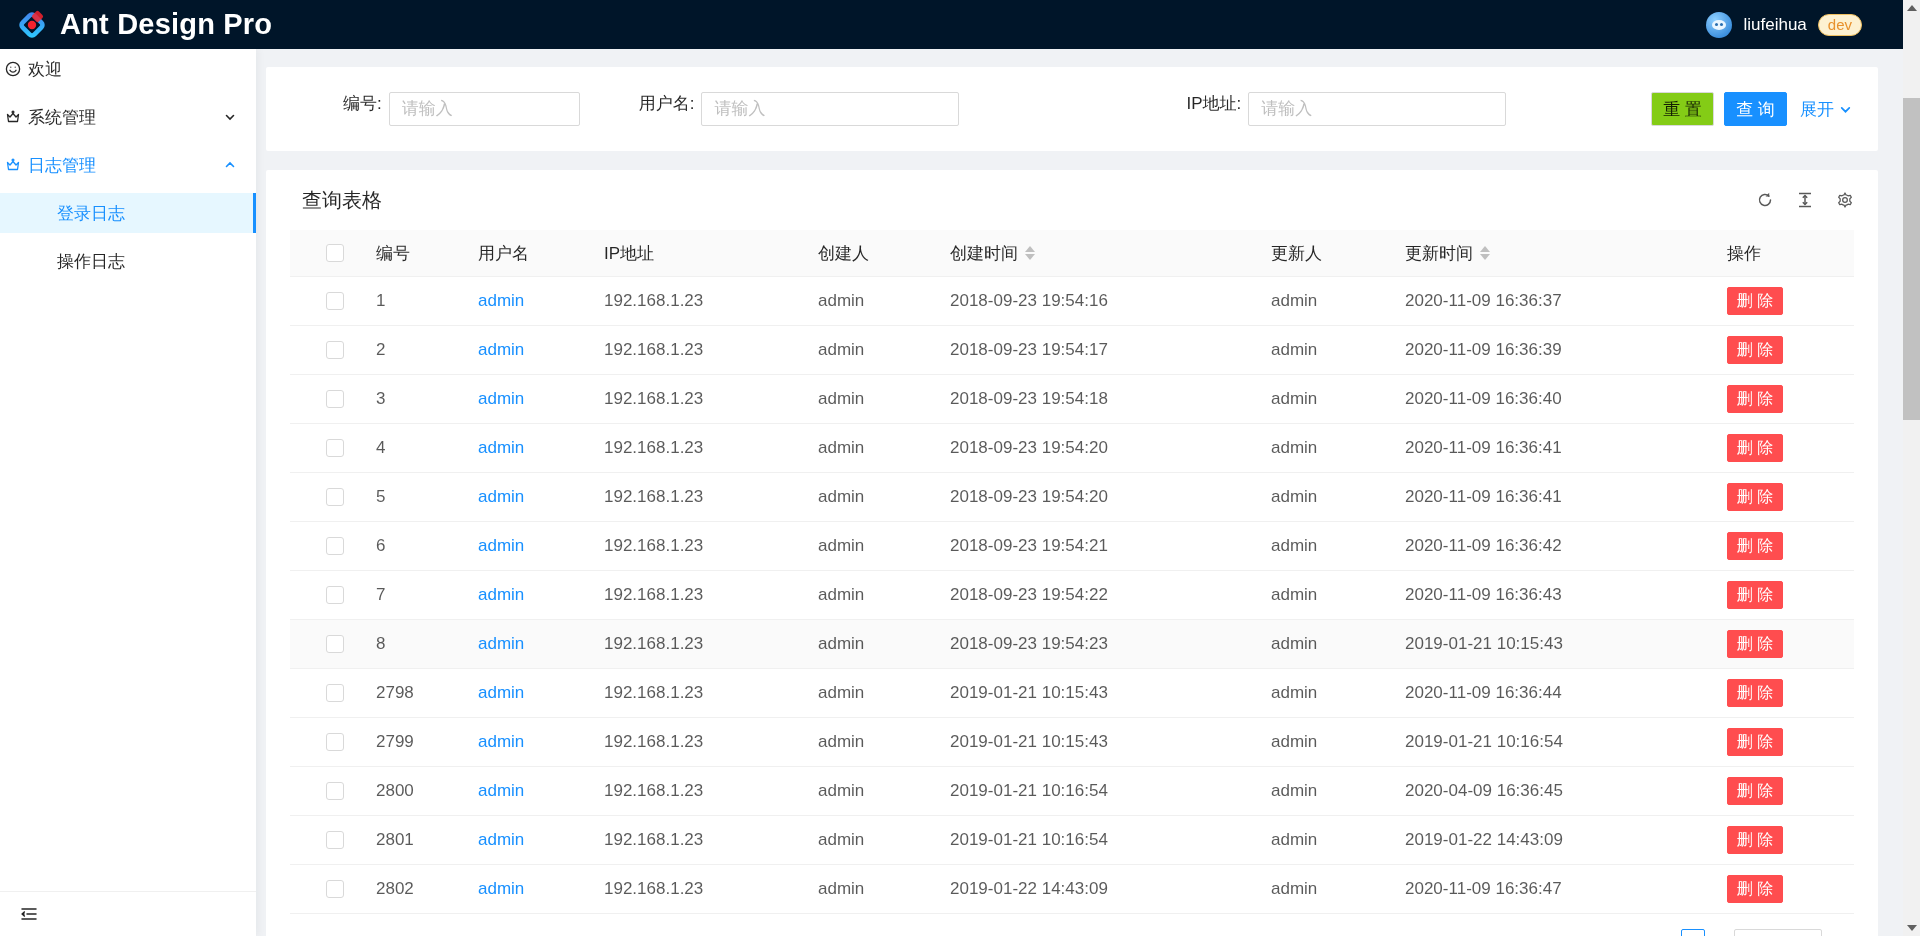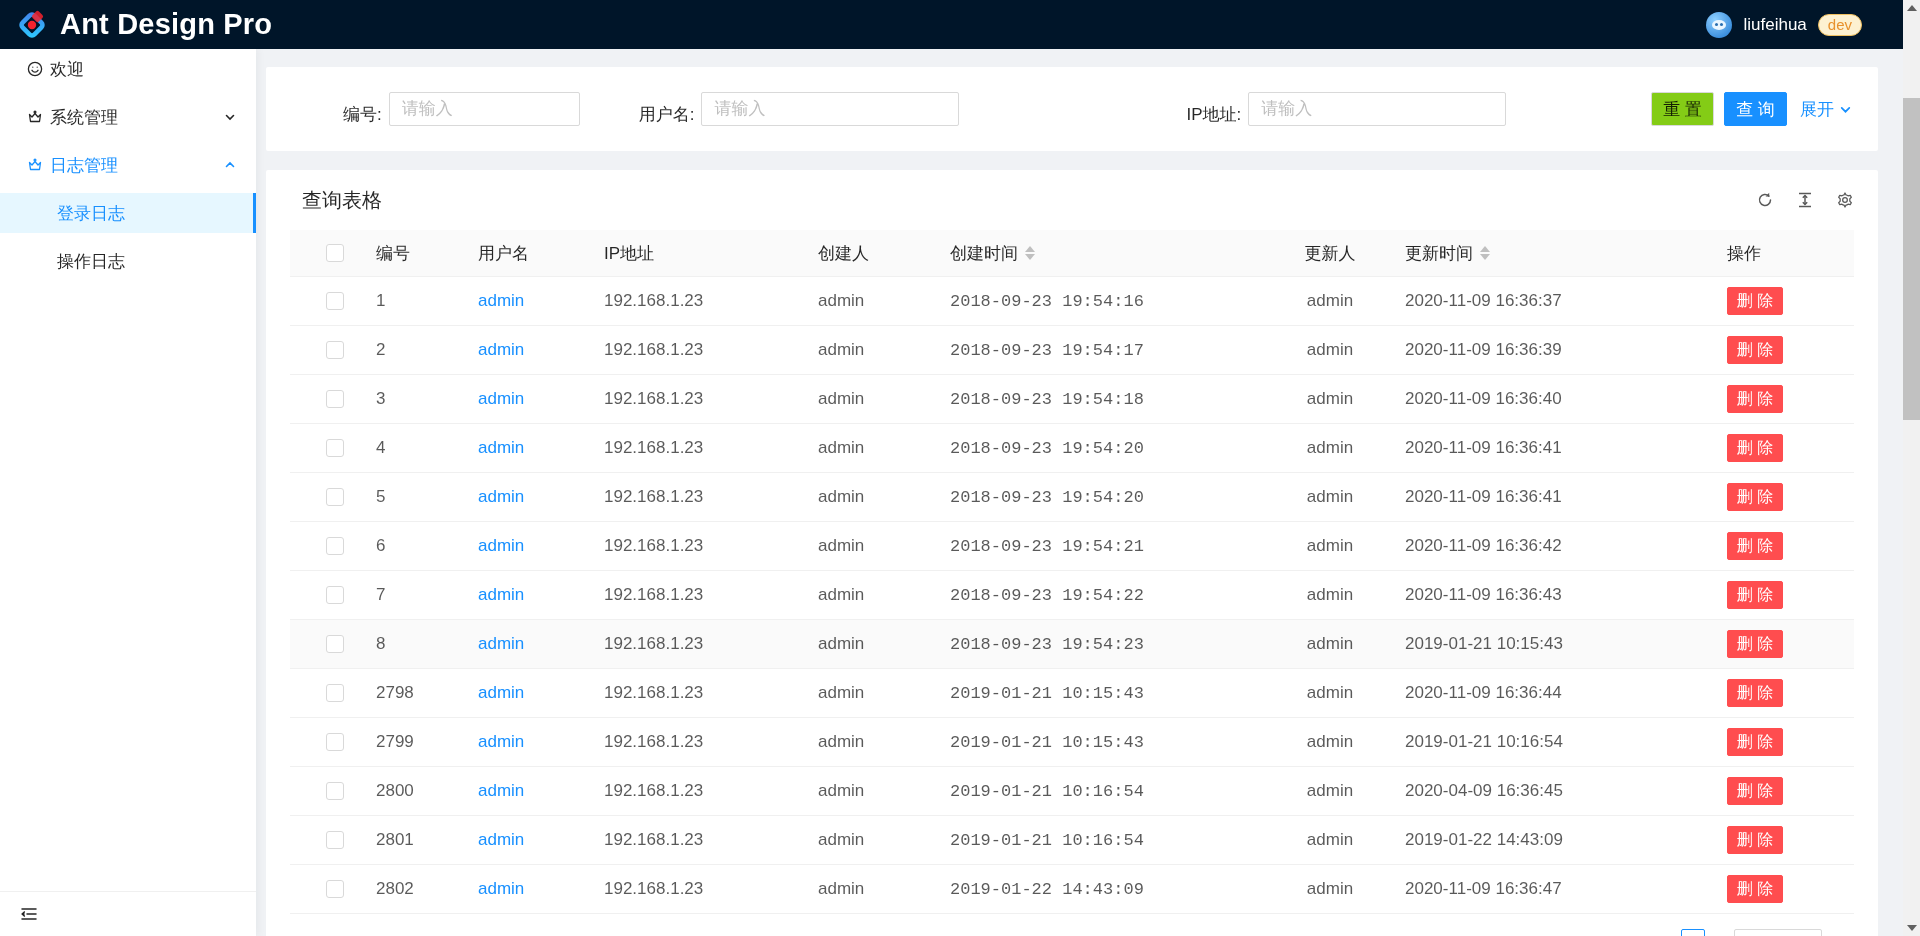--- a/index.html
+++ b/index.html
@@ -23,41 +23,41 @@
   .env-tag{
     background:#fdf1d1;color:#e8912d;border:1px solid #f0c060;border-radius:11px;
     font-size:15px;line-height:20px;padding:0 9px;
   }
   
   .sidebar{
     position:absolute; left:0; top:49px; width:256px; height:887px; background:#fff;
     box-shadow:2px 0 8px rgba(29,35,41,.05); z-index:20;
   }
   .menu{padding-top:0;}
-  .menu-item{position:relative;height:40px;margin-bottom:8px;display:flex;align-items:center;padding-left:27px;font-size:17px;color:rgba(0,0,0,.85);cursor:pointer;}
+  .menu-item{position:relative;height:40px;margin-bottom:8px;display:flex;align-items:center;padding-left:5px;font-size:17px;color:rgba(0,0,0,.85);cursor:pointer;}
   .menu-item .mi-icon{width:16px;height:16px;display:inline-flex;flex:none;}
   .menu-item .mi-label{margin-left:7px;white-space:nowrap;}
   .menu-item .chevron{margin-left:auto;margin-right:20px;display:inline-flex;}
   .menu-item.parent-active{color:#1890ff;}
   .menu-item.sub{padding-left:50px;}
   .menu-item.selected{background:#e6f7ff;color:#1890ff;}
   .menu-item.selected::after{content:"";position:absolute;right:0;top:0;bottom:0;width:3px;background:#1890ff;}
   .sidebar-footer{
     position:absolute;left:0;bottom:0;width:100%;height:45px;border-top:1px solid #f0f0f0;
     display:flex;align-items:center;padding-left:20px;
   }
   
   .main{position:absolute;left:256px;top:49px;width:1647px;height:887px;overflow:hidden;}
   .card{background:#fff;border-radius:2px;}
   
   .search-card{
     position:absolute;left:10px;top:18px;width:1612px;height:84px;
     display:flex;align-items:center;padding:0 26px 0 77px;
   }
-  .form-item{display:flex;align-items:flex-end;}
+  .form-item{display:flex;align-items:flex-start;}
   .form-label{white-space:nowrap;margin-right:7px;color:rgba(0,0,0,.85);}
   .form-input{
     height:34px;border:1px solid #d9d9d9;border-radius:2px;padding:0 12px;font-size:17px;
     color:rgba(0,0,0,.65);outline:none;font-family:inherit;
   }
   .form-input::placeholder{color:#bfbfbf;}
   .w-sm{width:191px;} .w-md{width:258px;}
   .gap-a{margin-left:59px;} .gap-b{margin-left:227px;}
   .form-actions{margin-left:auto;display:flex;align-items:center;}
   .btn{height:34px;border-radius:2px;font-size:17px;font-family:inherit;cursor:pointer;white-space:nowrap;}
@@ -71,21 +71,21 @@
   .toolbar{margin-left:auto;display:flex;align-items:center;gap:22px;}
   .tool-icon{width:18px;height:18px;display:inline-flex;color:#595959;cursor:pointer;}
   
   .tbl{width:100%;padding:0 24px;}
   .tr{display:flex;align-items:center;height:49px;border-bottom:1px solid #f0f0f0;}
   .thead .tr{height:47px;background:#fafafa;border-bottom:1px solid #f0f0f0;}
   .td,.th{padding-left:16px;font-size:17px;color:rgba(0,0,0,.65);white-space:nowrap;overflow:hidden;display:flex;align-items:center;}
   .th{color:rgba(0,0,0,.85);}
   .c-sel{width:70px;padding-left:36px;}
   .c-id{width:102px;} .c-user{width:126px;} .c-ip{width:214px;} .c-creator{width:132px;}
-  .c-ctime{width:321px;font-family:Liberation Mono, monospace;} .c-updater{width:134px;justify-content:center;} .c-utime{width:322px;} .c-op{width:143px;}
+  .c-ctime{width:321px;} .c-updater{width:134px;} .c-utime{width:322px;} .c-op{width:143px;}
   .tr.hl{background:#fafafa;}
   .checkbox{width:18px;height:18px;border:1px solid #d9d9d9;border-radius:3px;background:#fff;flex:none;cursor:pointer;}
   .link{color:#1890ff;text-decoration:none;cursor:pointer;}
   .sorter{display:inline-flex;flex-direction:column;margin-left:7px;gap:2px;}
   .sorter i{width:0;height:0;border-left:5px solid transparent;border-right:5px solid transparent;display:block;}
   .sorter .up{border-bottom:6px solid #bfbfbf;}
   .sorter .down{border-top:6px solid #bfbfbf;}
   .btn-danger{
     width:56px;height:28px;background:#ff4d4f;border:1px solid #ff4d4f;border-radius:2px;
     color:#fff;font-size:16px;font-family:inherit;cursor:pointer;

